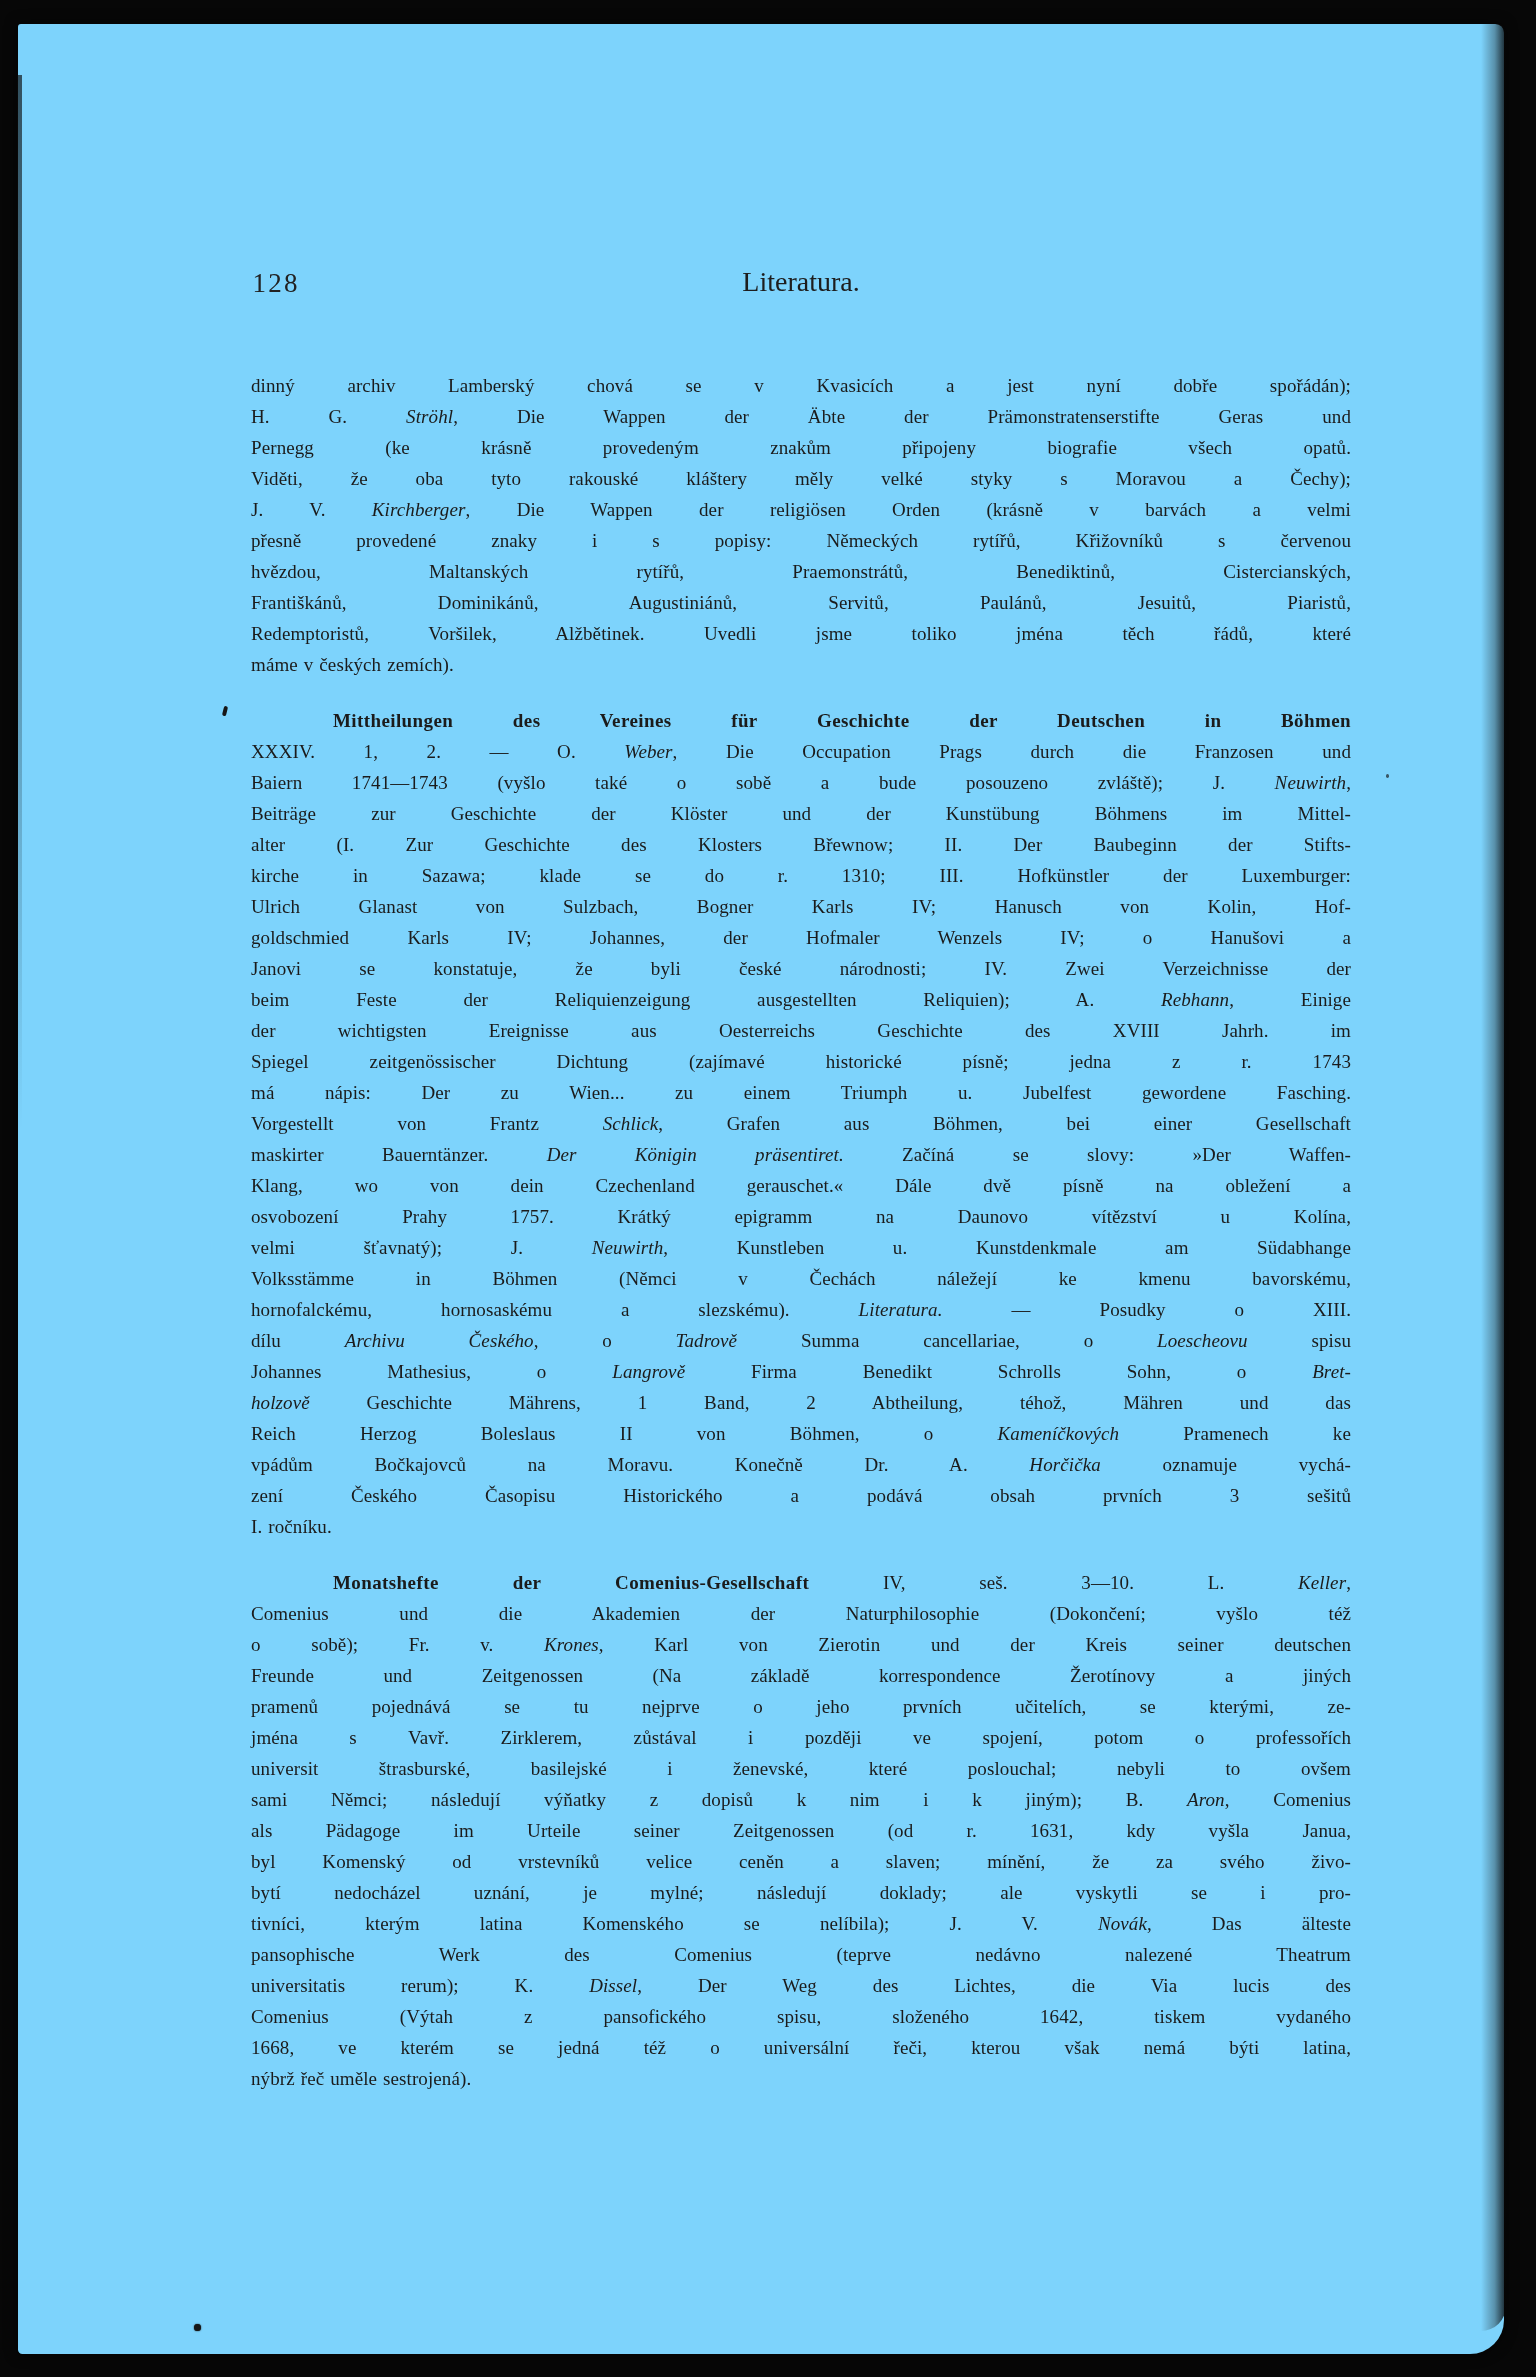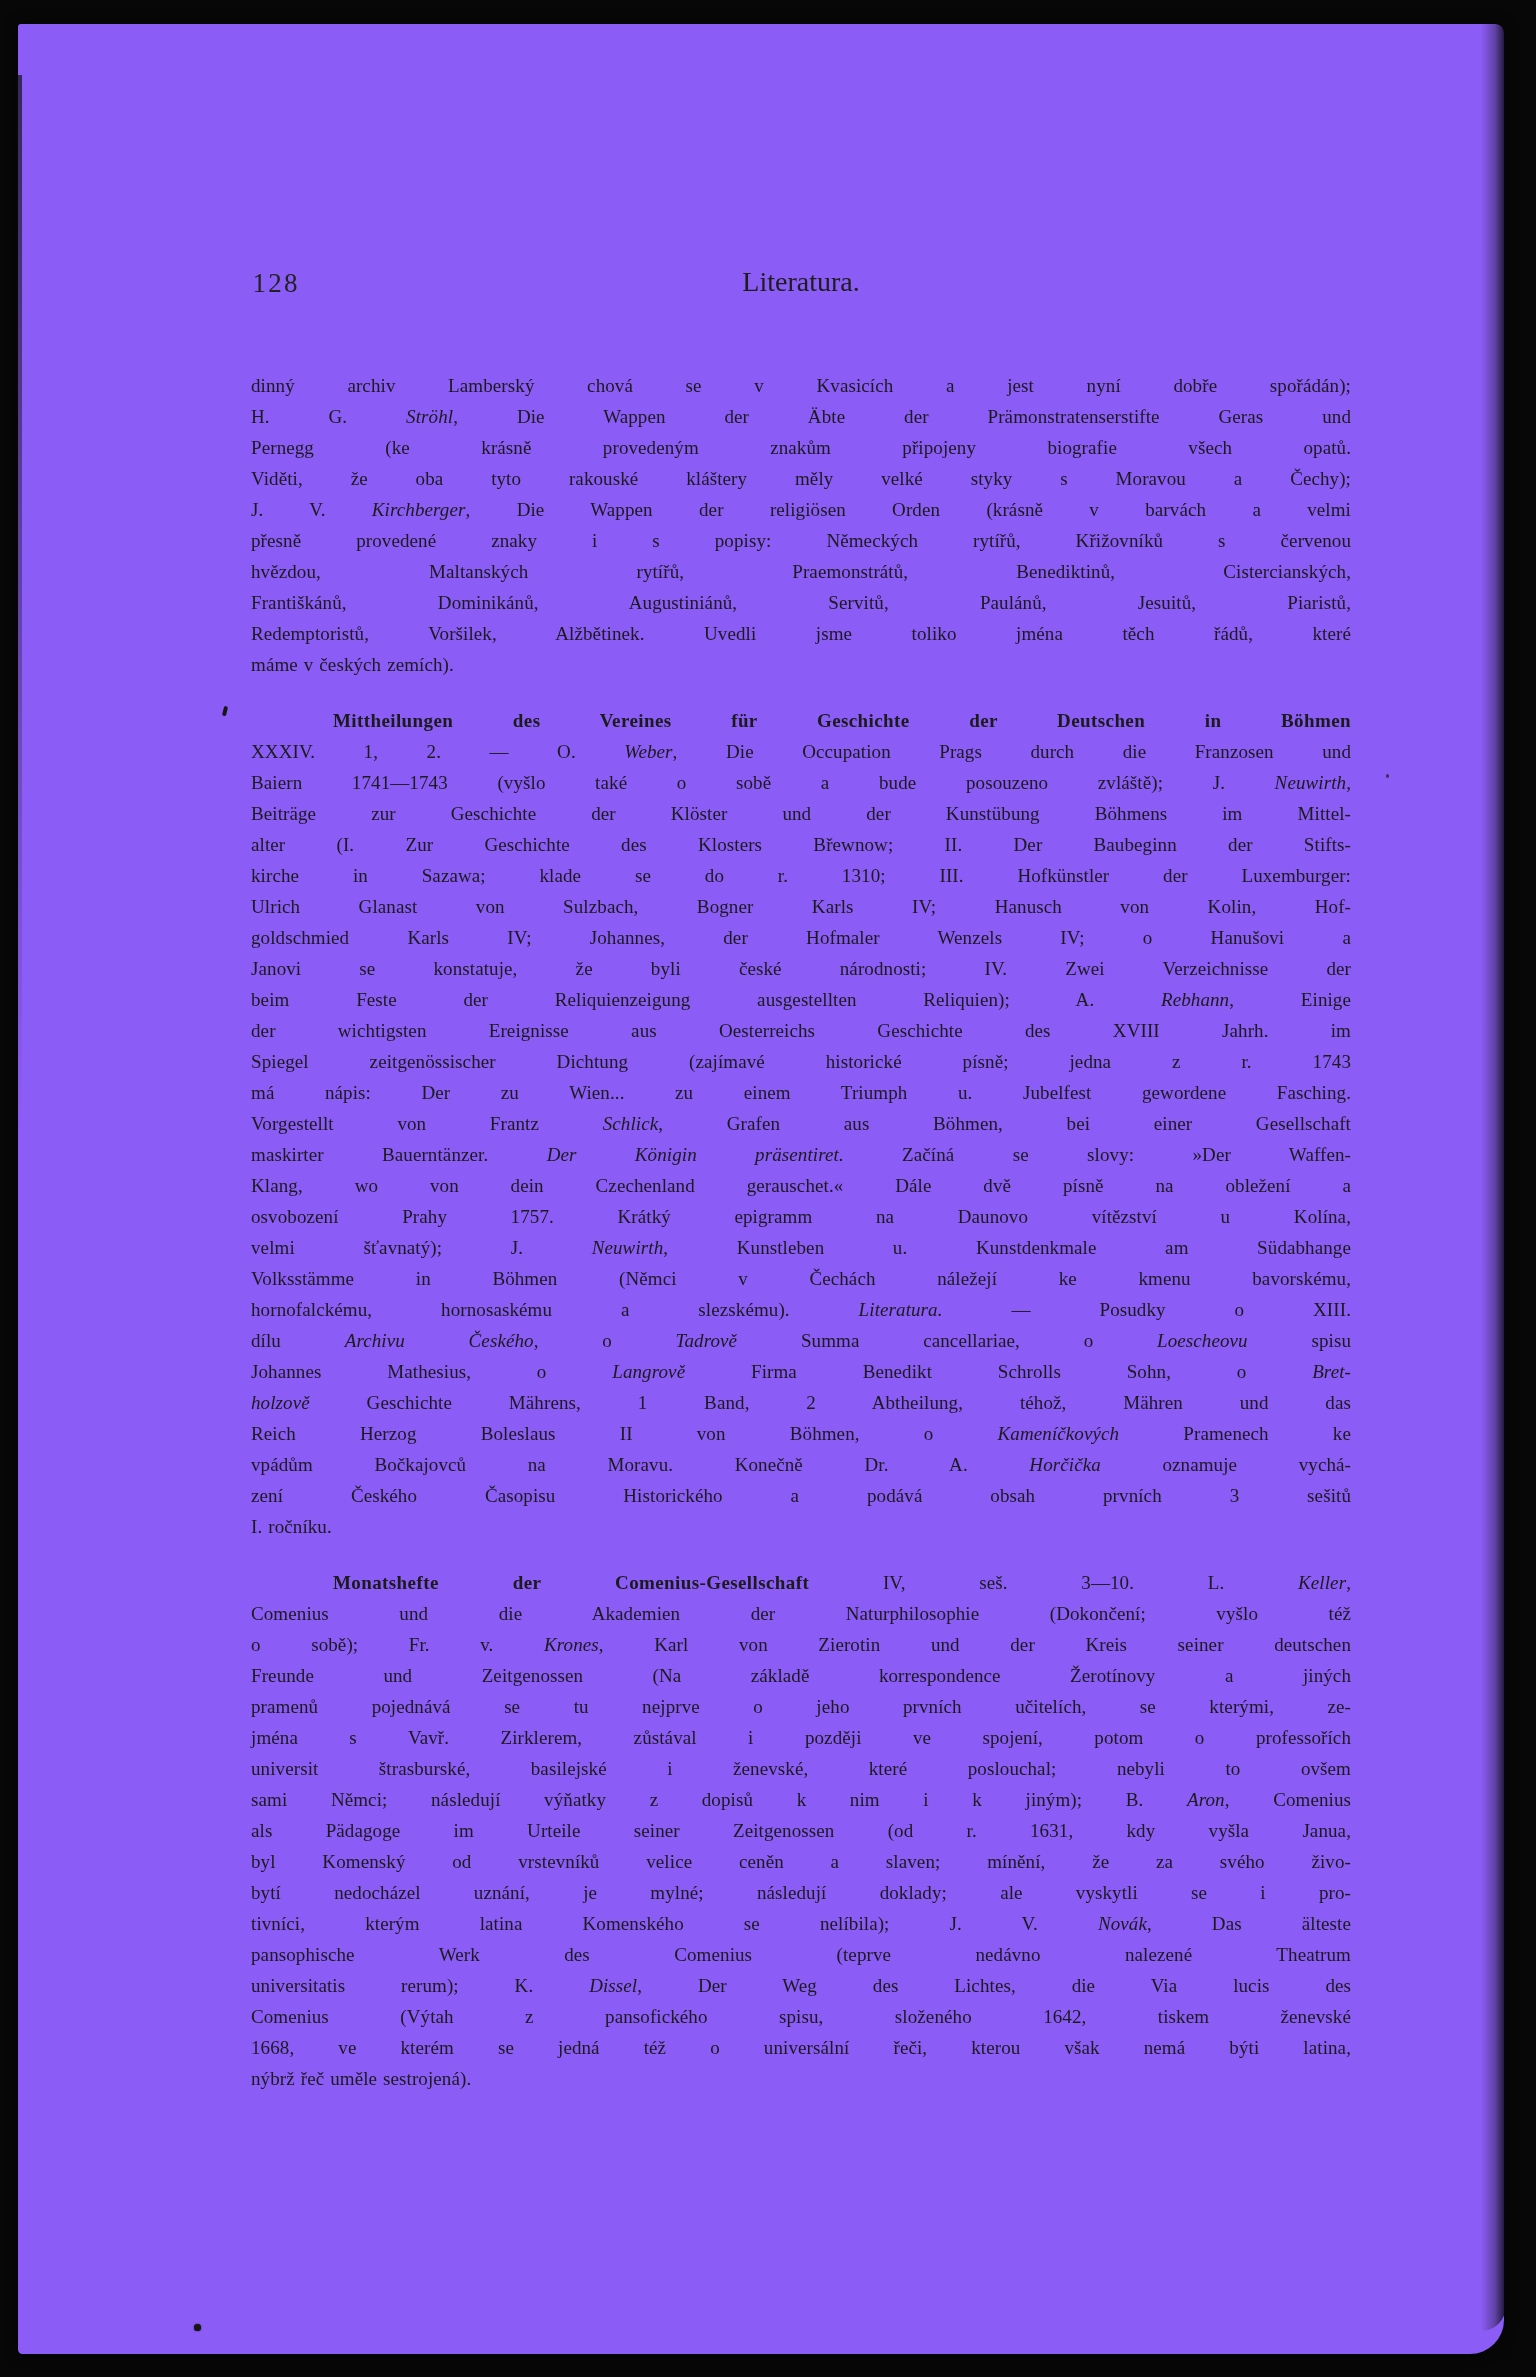--- a/index.html
+++ b/index.html
@@ -8,21 +8,21 @@
     background: #070707;
     position: relative;
     overflow: hidden;
     font-family: "Liberation Serif", "DejaVu Serif", serif;
   }
   
   .page {
     position: absolute;
     left: 18px; top: 24px;
     width: 1486px; height: 2330px;
-    background: #8b5cf6;
+    background: #7dd3fc;
     border-radius: 2.9px 8.7px 34px 4.4px;
     box-shadow: 0 0 13px rgba(0,0,0,0.6);
   }
   
   .page::after {
     content: "";
     position: absolute; top: 0; right: -1.5px;
     width: 25px; height: 99%;
     background: linear-gradient(to right, rgba(0,0,0,0) 0%, rgba(20,18,16,0.35) 55%, rgba(5,5,5,0.85) 100%);
     border-radius: 0 8.7px 34px 0;
@@ -129,21 +129,21 @@
           <div class="ln"><span>pramenů pojednává se tu nejprve o jeho prvních učitelích, se kterými, ze-</span></div>
           <div class="ln"><span>jména s Vavř. Zirklerem, zůstával i později ve spojení, potom o professořích</span></div>
           <div class="ln"><span>universit štrasburské, basilejské i ženevské, které poslouchal; nebyli to ovšem</span></div>
           <div class="ln"><span>sami Němci; následují výňatky z dopisů k nim i k jiným); B. </span><span class="it">Aron</span><span>, Comenius</span></div>
           <div class="ln"><span>als Pädagoge im Urteile seiner Zeitgenossen (od r. 1631, kdy vyšla Janua,</span></div>
           <div class="ln"><span>byl Komenský od vrstevníků velice ceněn a slaven; mínění, že za svého živo-</span></div>
           <div class="ln"><span>bytí nedocházel uznání, je mylné; následují doklady; ale vyskytli se i pro-</span></div>
           <div class="ln"><span>tivníci, kterým latina Komenského se nelíbila); J. V. </span><span class="it">Novák</span><span>, Das älteste</span></div>
           <div class="ln"><span>pansophische Werk des Comenius (teprve nedávno nalezené Theatrum</span></div>
           <div class="ln"><span>universitatis rerum); K. </span><span class="it">Dissel</span><span>, Der Weg des Lichtes, die Via lucis des</span></div>
-          <div class="ln"><span>Comenius (Výtah z pansofického spisu, složeného 1642, tiskem ženevské</span></div>
+          <div class="ln"><span>Comenius (Výtah z pansofického spisu, složeného 1642, tiskem vydaného</span></div>
           <div class="ln"><span>1668, ve kterém se jedná též o universální řeči, kterou však nemá býti latina,</span></div>
           <div class="ln end"><span>nýbrž řeč uměle sestrojená).</span></div>
         </div>
       </div>
   </div>
   <span class="artifact art-quote"></span>
   <span class="artifact art-dot-bl"></span>
   <span class="artifact art-dot-r"></span>
 </div>
 

